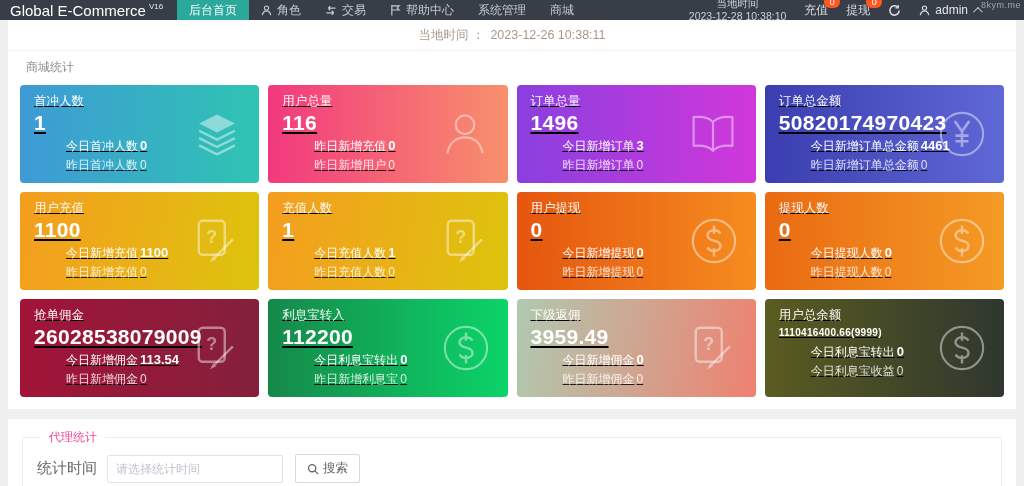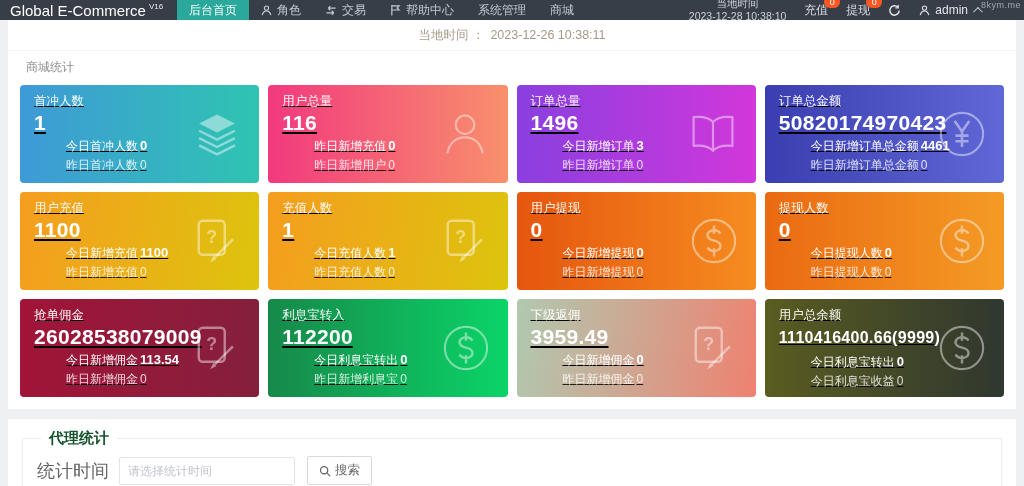--- a/index.html
+++ b/index.html
@@ -37,33 +37,33 @@
     margin:0 8px;background:#fff;height:30px;display:flex;align-items:center;justify-content:center;
     font-size:12.5px;color:#a89888;border-bottom:1px solid #f4f4f4;gap:6px;
   }
   
   .stats-panel{margin:0 8px;background:#fff;padding:6px 12px 12px;}
   .section-label{font-size:12px;color:#8c8c8c;margin:2px 0 9px;padding-left:6px;}
   .cards{display:grid;grid-template-columns:repeat(4,1fr);gap:9px;text-decoration:underline;}
   .card{position:relative;height:82px;border-radius:4px;padding:8px 14px;color:#fff;overflow:hidden;cursor:pointer;}
   .c-title{font-size:12.5px;opacity:.96;}
   .c-value{font-size:21px;font-weight:bold;letter-spacing:.3px;line-height:1.15;margin:1px 0;}
-  .c-value.small{font-size:16px;line-height:1.6;}
+  .c-value.small{font-size:10px;line-height:1.6;}
   .c-line{font-size:12px;line-height:1.55;margin-left:32px;}
   .c-line b{font-size:13px;margin-left:2px;}
   .c-line.dim{opacity:.82;}
   .c-line.dim .v{margin-left:2px;}
   .c-icon{position:absolute;right:16px;top:50%;transform:translateY(-50%);}
   .c-icon svg{display:block;}
   
   .agent-panel{margin:10px 8px 0;background:#fff;padding:2px 6px 0;min-height:130px;}
   fieldset.agent-field{margin:8px 8px 0;border:1px solid #ececec;border-radius:2px;padding:6px 12px 10px;}
-  fieldset.agent-field legend{font-size:15px;color:#14532d;padding:0 8px;margin-left:6px;font-weight:bold;}
+  fieldset.agent-field legend{font-size:12px;color:#ec4899;padding:0 8px;margin-left:6px;}
   .filter-row{display:flex;align-items:center;margin-top:2px;}
-  .filter-label{font-size:18px;color:#666;margin:0 10px 0 2px;}
+  .filter-label{font-size:15px;color:#666;margin:0 10px 0 2px;}
   .filter-input{
     width:158px;height:26px;border:1px solid #e3e3e3;border-radius:2px;padding:0 8px;
     font-size:12px;color:#666;outline:none;font-family:inherit;
   }
   .filter-input::placeholder{color:#c0c4cc;}
   .search-btn{
     margin-left:12px;display:inline-flex;align-items:center;gap:4px;background:#fff;
     border:1px solid #d9d9d9;border-radius:2px;padding:5px 11px;font-size:12.5px;color:#666;
     cursor:pointer;font-family:inherit;
   }

